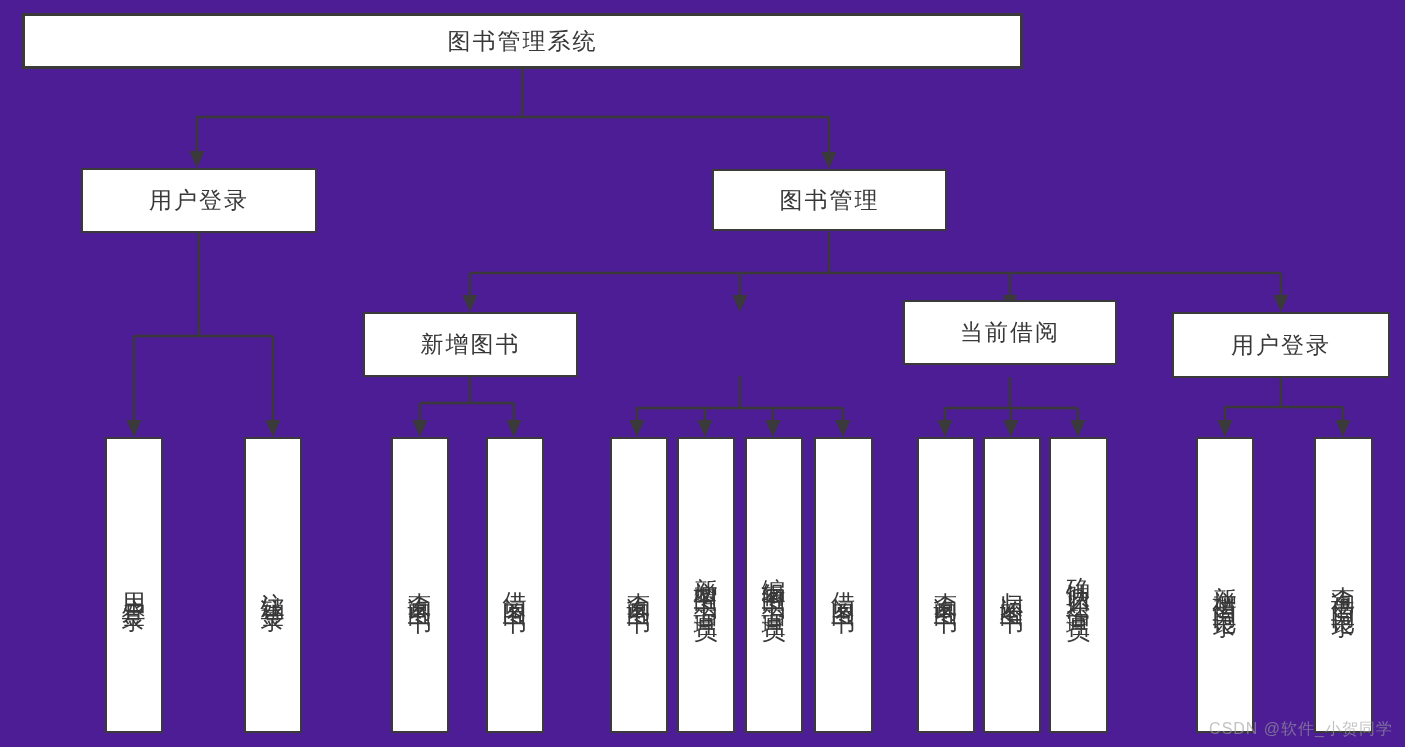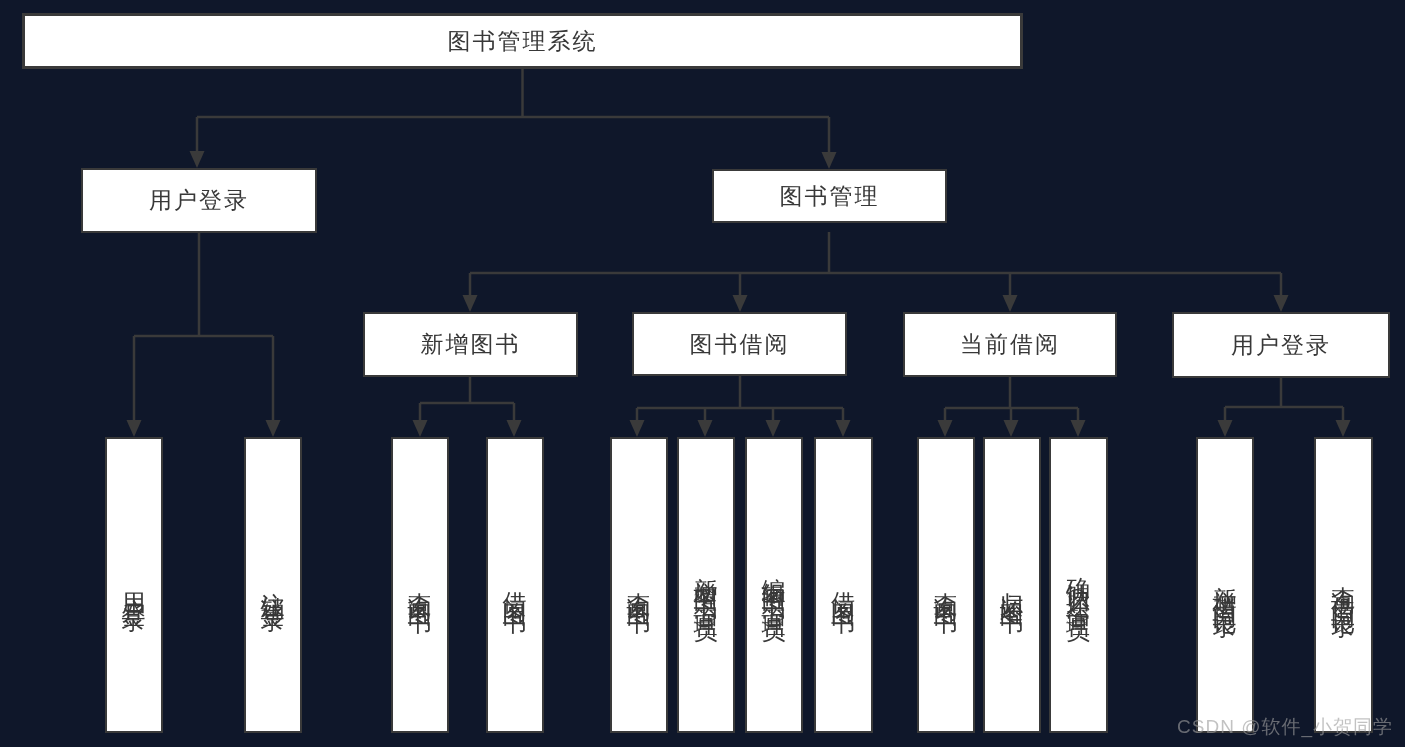--- a/index.html
+++ b/index.html
@@ -1,32 +1,32 @@
 <!DOCTYPE html>
 <html><head>
 <meta charset="utf-8">
 <style>
   html,body { margin:0; padding:0; background:#ffffff; }
   .canvas {
-    position:relative; width:1405px; height:747px; background:#0f172a;
+    position:relative; width:1405px; height:747px; background:#4c1d95;
     font-family:"Liberation Sans","DejaVu Sans",sans-serif; color:#383838; overflow:hidden;
   }
   .wires { position:absolute; left:0; top:0; width:1405px; height:747px; z-index:0; }
   .box {
     position:absolute; box-sizing:border-box; border:2.5px solid #3a3a3a; background:#ffffff;
     display:flex; align-items:center; justify-content:center; z-index:2;
   }
   .box.h span { font-size:23px; letter-spacing:2px; white-space:nowrap; }
   .box.v span {
     writing-mode:vertical-rl; text-orientation:mixed;
     font-size:24px; line-height:1.05; letter-spacing:6px; white-space:nowrap;
   }
   .watermark {
     position:absolute; right:12px; bottom:7px; z-index:5;
-    font-size:19px; letter-spacing:1px; color:#9e9e9e; opacity:0.62; white-space:nowrap;
+    font-size:16px; letter-spacing:1px; color:#9e9e9e; opacity:0.62; white-space:nowrap;
   }
 </style>
 </head>
 <body>
 
 <div class="canvas">
 
   <svg class="wires" viewBox="0 0 1405 747" xmlns="http://www.w3.org/2000/svg">
     <path fill="none" stroke="#3a3a3a" stroke-width="2.5" d="
       M522.5 69 V117
@@ -73,31 +73,28 @@
     </g>
   </svg>
 
   <div class="box h" style="left:22px;top:13px;width:1001px;height:56px;border-width:3px">
     <span>图书管理系统</span>
   </div>
 
   <div class="box h" style="left:81px;top:168px;width:236px;height:65px">
     <span>用户登录</span>
   </div>
-  <div class="box h" style="left:712px;top:169px;width:235px;height:54px">
+  <div class="box h" style="left:712px;top:169px;width:235px;height:62px">
     <span>图书管理</span>
   </div>
 
   <div class="box h" style="left:363px;top:312px;width:215px;height:65px">
     <span>新增图书</span>
   </div>
-  <div class="box h" style="left:632px;top:312px;width:215px;height:64px">
-    <span>图书借阅</span>
-  </div>
-  <div class="box h" style="left:903px;top:312px;width:214px;height:65px">
+  <div class="box h" style="left:903px;top:300px;width:214px;height:65px">
     <span>当前借阅</span>
   </div>
   <div class="box h" style="left:1172px;top:312px;width:218px;height:66px">
     <span>用户登录</span>
   </div>
 
   <div class="box v" style="left:105px;top:437px;width:58px;height:296px">
     <span>用户登录</span>
   </div>
   <div class="box v" style="left:244px;top:437px;width:58px;height:296px">

